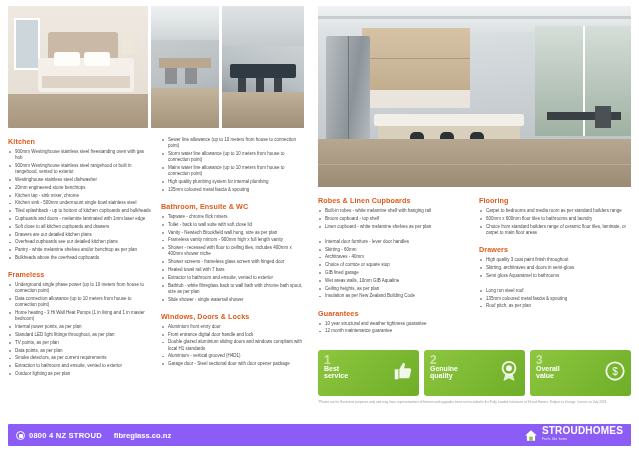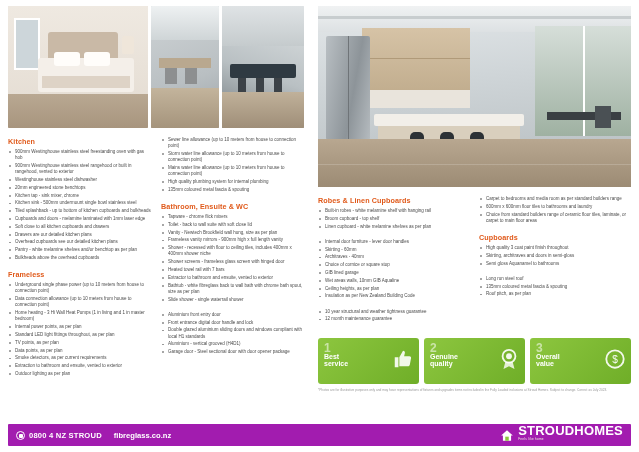--- a/index.html
+++ b/index.html
@@ -115,29 +115,29 @@
   }
   .badge .b1 { font-size:7px; font-weight:bold; line-height:7.6px; }
   .badge .b2 { font-size:7px; font-weight:bold; line-height:7.6px; }
   .badge .mark { position:absolute; right:5px; top:10px; width:22px; height:22px; }
 
   .disclaimer { font-size:3.2px; color:#9a9a9a; line-height:4.4px; margin-top:4px; }
 
   
   .footer {
     position:absolute; left:8px; right:8px; bottom:6px; height:22px;
-    background:#a21caf; border-radius:1px;
+    background:#8b5cf6; border-radius:1px;
     display:flex; align-items:center; padding: 0 8px;
   }
   .footer .phone { font-size:7.6px; font-weight:bold; color:#fff; letter-spacing:.2px; display:flex; align-items:center; gap:4px;}
   .footer .web { font-size:7.6px; font-weight:bold; color:#fff; margin-left:12px;}
   .footer .logo { margin-left:auto; display:flex; align-items:center; gap:4px; }
   .footer .logo .mark2 { width:14px; height:13px; }
   .footer .logo .txt { line-height:8px; }
-  .footer .logo .txt .n1 { font-size:13px; font-weight:bold; color:#ffffff; letter-spacing:.2px;}
+  .footer .logo .txt .n1 { font-size:10px; font-weight:bold; color:#ffffff; letter-spacing:.2px;}
   .footer .logo .txt .n2 { font-size:3px; color:#eef7e1; letter-spacing:.3px; }
   .phone-circle { width:9px; height:9px; border-radius:50%; border:1.2px solid #fff; display:inline-block; position:relative;}
   .phone-circle:after{ content:""; position:absolute; left:2px; top:2px; width:4px; height:4px; border-radius:1px; background:#fff;}
 </style>
 </head>
 <body>
 
 <div class="page">
 
   <div class="left-col">
@@ -222,20 +222,21 @@
           <li>Vanity - Newtech Brookfield wall hung, size as per plan</li>
           <li>Frameless vanity mirrors - 900mm high x full length vanity</li>
           <li>Shower - recessed with floor to ceiling tiles, includes 400mm x 400mm shower niche</li>
           <li>Shower screens - frameless glass screen with hinged door</li>
           <li>Heated towel rail with 7 bars</li>
           <li>Extractor to bathroom and ensuite, vented to exterior</li>
           <li>Bathtub - white fibreglass back to wall bath with chrome bath spout, size as per plan</li>
           <li>Slide shower - single waterrail shower</li>
         </ul>
 
+        <h3 class="sec-title">Windows, Doors &amp; Locks</h3>
         <ul class="bullets">
           <li>Aluminium front entry door</li>
           <li>Front entrance digital door handle and lock</li>
           <li>Double glazed aluminium sliding doors and windows compliant with local H1 standards</li>
           <li>Aluminium - vertical grooved (H4D1)</li>
           <li>Garage door - Steel sectional door with door opener package</li>
         </ul>
       </div>
 
     </div>
@@ -278,34 +279,36 @@
           <li>Internal door furniture - lever door handles</li>
           <li>Skirting - 60mm</li>
           <li>Architraves - 40mm</li>
           <li>Choice of cornice or square stop</li>
           <li>GIB lined garage</li>
           <li>Wet areas walls, 10mm GIB Aqualine</li>
           <li>Ceiling heights, as per plan</li>
           <li>Insulation as per New Zealand Building Code</li>
         </ul>
 
+        <h3 class="sec-title">Guarantees</h3>
         <ul class="bullets">
           <li>10 year structural and weather tightness guarantee</li>
           <li>12 month maintenance guarantee</li>
         </ul>
       </div>
 
       <div class="spec-col">
+        <h3 class="sec-title">Flooring</h3>
         <ul class="bullets">
           <li>Carpet to bedrooms and media room as per standard builders range</li>
           <li>600mm x 600mm floor tiles to bathrooms and laundry</li>
           <li>Choice from standard builders range of ceramic floor tiles, laminate, or carpet to main floor areas</li>
         </ul>
 
-        <h3 class="sec-title">Cupboards</h3>
+        <h3 class="sec-title">Drawers</h3>
         <ul class="bullets">
           <li>High quality 3 coat paint finish throughout</li>
           <li>Skirting, architraves and doors in semi-gloss</li>
           <li>Semi gloss Aquanamel to bathrooms</li>
         </ul>
 
         <ul class="bullets">
           <li>Long run steel roof</li>
           <li>135mm coloured metal fascia &amp; spouting</li>
           <li>Roof pitch, as per plan</li>

